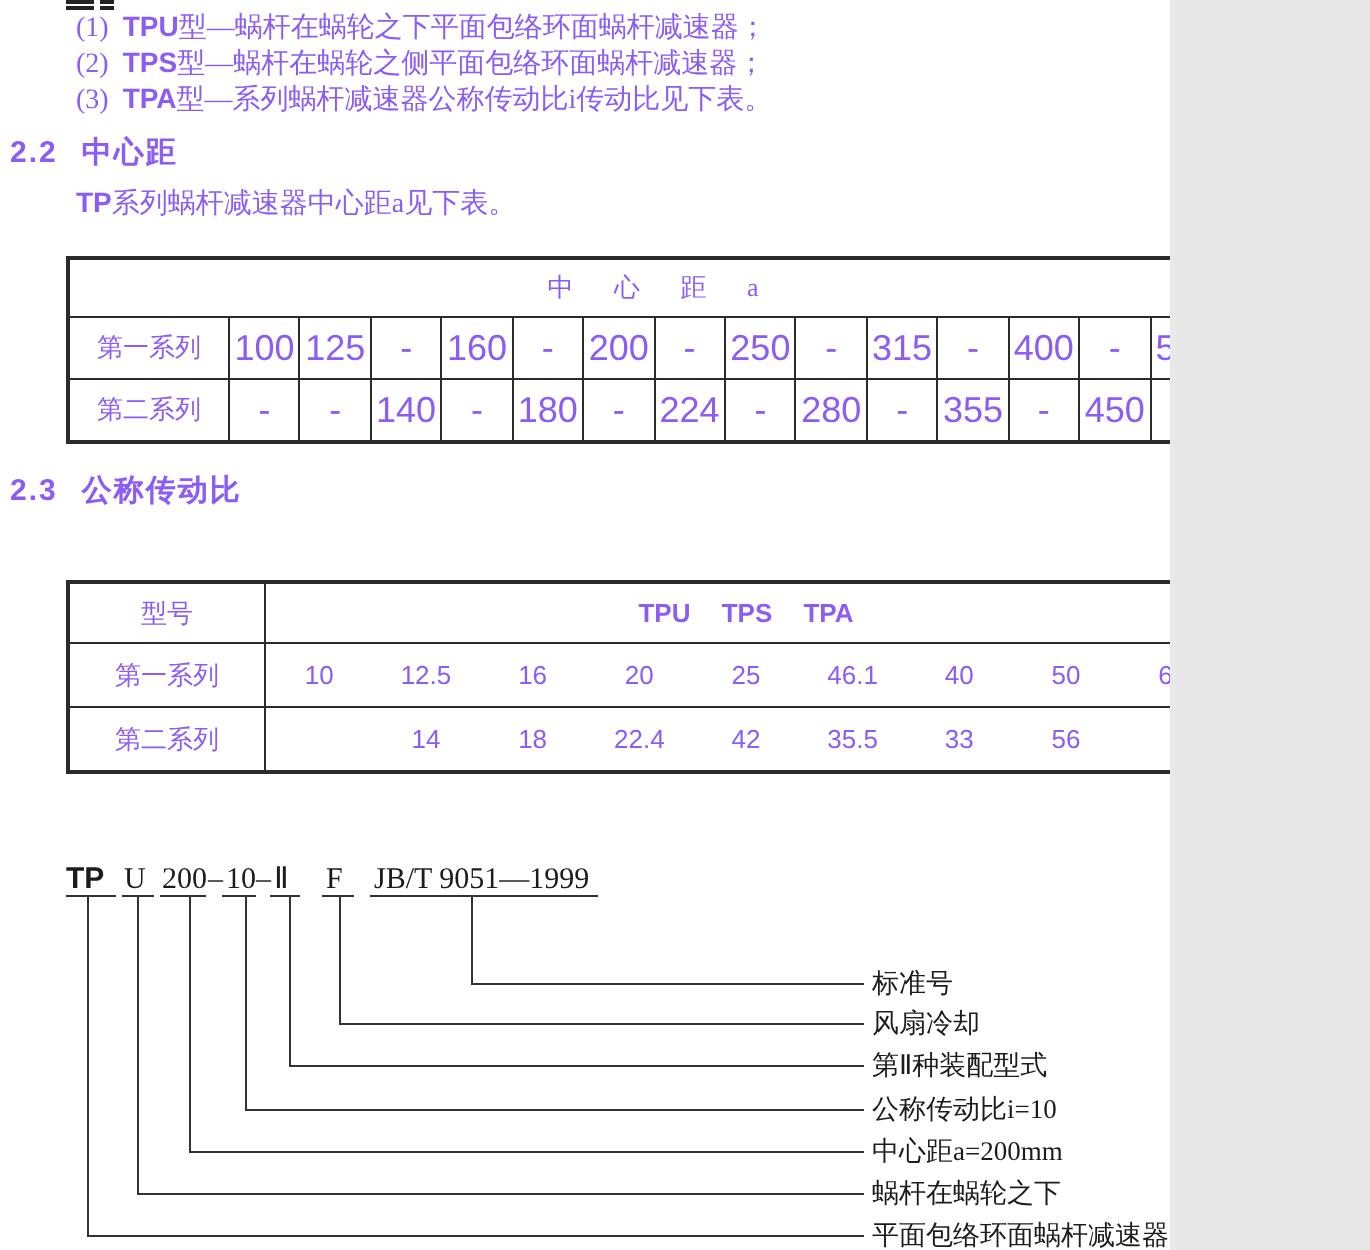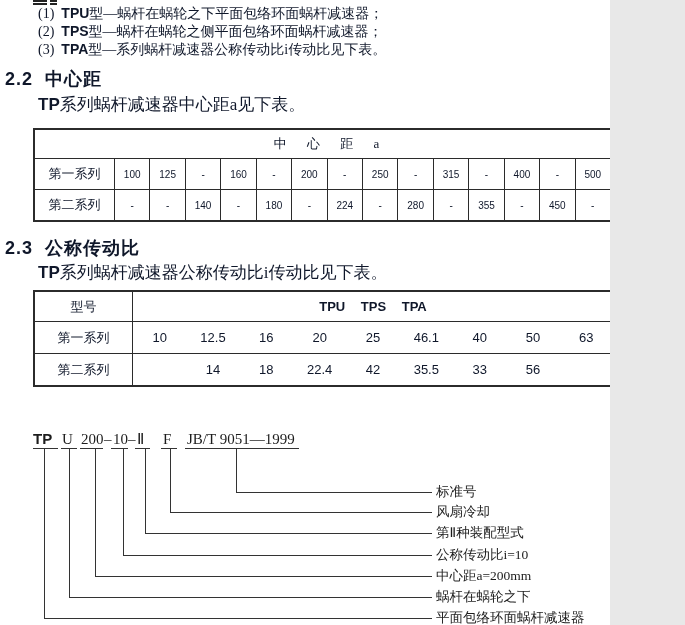--- a/index.html
+++ b/index.html
@@ -1,40 +1,40 @@
 <!DOCTYPE html>
 <html><head>
 <meta charset="utf-8">
 <style>
   html,body{margin:0;padding:0;background:#e8e8e8;}
   .page{
     position:relative;width:585px;height:625px;background:#ffffff;
-    font-family:"Liberation Serif",serif;color:#0f172a;overflow:hidden;padding-left:25px;
+    font-family:"Liberation Serif",serif;color:#8b5cf6;overflow:hidden;
   }
   
   .frag{position:absolute;background:#222;}
   
   .list-item{position:absolute;left:38px;font-size:14px;line-height:18px;white-space:nowrap;}
   .list-item .num{margin-right:7px;}
   .model{font-family:"Liberation Sans",sans-serif;font-weight:700;}
   
   .heading{position:absolute;left:5px;font-family:"Liberation Sans",sans-serif;
-    font-weight:700;font-size:18px;white-space:nowrap;letter-spacing:1px;}
+    font-weight:700;font-size:15px;white-space:nowrap;letter-spacing:1px;}
   .heading .ht{margin-left:12px;}
-  .para{position:absolute;left:38px;font-size:17px;white-space:nowrap;text-align:right;}
+  .para{position:absolute;left:38px;font-size:14px;white-space:nowrap;text-align:right;}
   
   .table-a{position:absolute;left:33px;top:128px;width:579px;border:2px solid #2b2b2b;
     font-size:13px;box-sizing:border-box;}
   .ta-header{height:28px;display:flex;align-items:center;justify-content:center;
     word-spacing:7px;letter-spacing:5px;margin-left:13px;}
   .ta-row{display:flex;border-top:1px solid #2b2b2b;height:30px;}
   .ta-label{width:79px;flex:0 0 79px;display:flex;align-items:center;justify-content:center;}
   .ta-cells{flex:1;display:grid;grid-template-columns:repeat(14,1fr);}
   .ta-cell{border-left:1px solid #2b2b2b;display:flex;align-items:center;justify-content:center;
-    font-family:"Liberation Sans",sans-serif;font-size:10px;}
+    font-family:"Liberation Sans",sans-serif;font-size:18px;}
   
   .table-b{position:absolute;left:33px;top:290px;width:582px;border:2px solid #2b2b2b;
     font-size:13px;box-sizing:border-box;}
   .tb-hrow{display:flex;height:29px;}
   .tb-label{width:97px;flex:0 0 97px;border-right:1px solid #2b2b2b;
     display:flex;align-items:center;justify-content:center;}
   .tb-models{flex:1;display:flex;align-items:center;justify-content:center;
     font-family:"Liberation Sans",sans-serif;font-weight:700;word-spacing:12px;}
   .tb-row{display:flex;border-top:1px solid #2b2b2b;height:31px;}
   .tb-cells{flex:1;display:grid;grid-template-columns:repeat(9,1fr);}
@@ -113,23 +113,20 @@
           <div class="ta-cell">355</div>
           <div class="ta-cell">-</div>
           <div class="ta-cell">450</div>
           <div class="ta-cell">-</div>
         </div>
     </div>
   </div>
 
   <div class="heading" style="top:236px;">
     <span>2.3</span><span class="ht">公称传动比</span>
-  </div>
-  <div class="para" style="top:261px;">
-    <span class="model">TP</span><span>系列蜗杆减速器公称传动比i传动比见下表。</span>
   </div>
 
   <div class="table-b">
     <div class="tb-hrow">
       <div class="tb-label">型号</div>
       <div class="tb-models">TPU TPS TPA</div>
     </div>
     <div class="tb-row">
       <div class="tb-label">第一系列</div>
       <div class="tb-cells">

